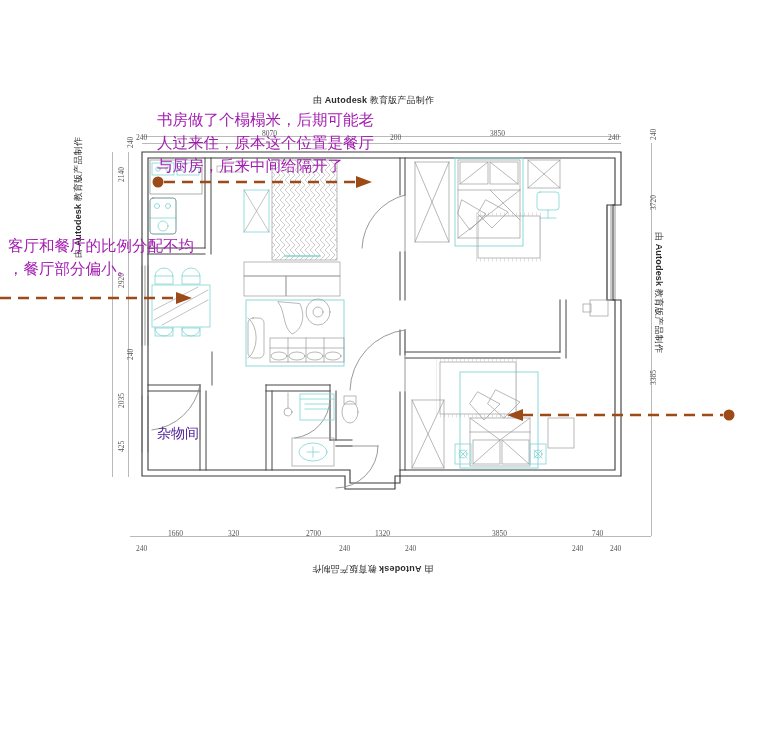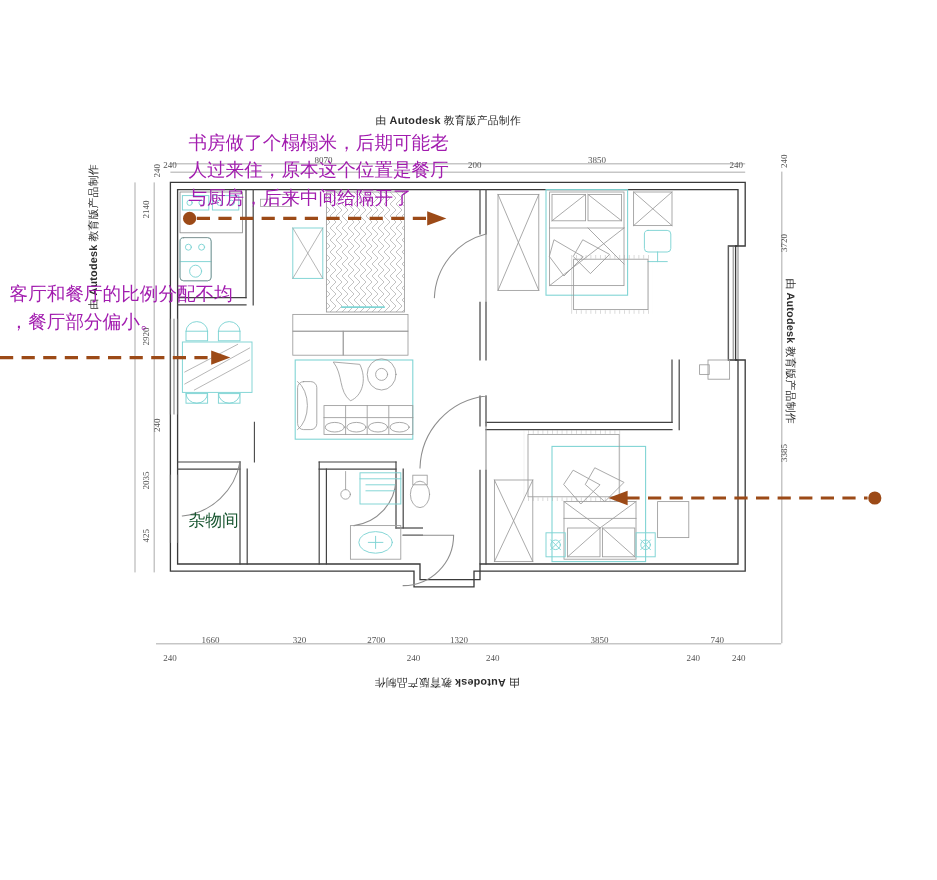--- a/index.html
+++ b/index.html
@@ -23,21 +23,21 @@
   .dimtxt{position:absolute;font-size:7.5px;color:#555;white-space:nowrap;
           font-family:"Liberation Serif","DejaVu Serif",serif;}
   .dimtxt.vert{transform:rotate(-90deg);transform-origin:left top;}
 
   
   #plan{position:absolute;left:0;top:0;}
 
   
   .anno{position:absolute;font-size:15.5px;line-height:23px;color:#a21caf;
         font-family:"Liberation Serif","DejaVu Serif",serif;white-space:pre-line;}
-  .room-lbl{position:absolute;font-size:14px;color:#14532d;
+  .room-lbl{position:absolute;font-size:14px;color:#4c1d95;
             font-family:"Liberation Serif","DejaVu Serif",serif;}
   .arrow{position:absolute;}
 </style>
 </head>
 <body>
 
 <div id="stage">
 
   <div class="wm wm-top">
     <span>由</span>
@@ -294,21 +294,21 @@
   <div class="dimline dimh" style="left:142px;top:143px;width:479px;"></div>
   <div class="dimline dimh" style="left:142px;top:136px;width:479px;"></div>
   <div class="dimtxt" style="left:262px;top:129px;">8070</div>
   <div class="dimtxt" style="left:490px;top:129px;">3850</div>
   <div class="dimtxt" style="left:136px;top:133px;">240</div>
   <div class="dimtxt" style="left:390px;top:133px;">200</div>
   <div class="dimtxt" style="left:608px;top:133px;">240</div>
 
   <div class="dimline dimh" style="left:130px;top:536px;width:521px;"></div>
   <div class="dimtxt" style="left:168px;top:529px;">1660</div>
-  <div class="dimtxt" style="left:244px;top:529px;">320</div>
+  <div class="dimtxt" style="left:228px;top:529px;">320</div>
   <div class="dimtxt" style="left:282px;top:529px;margin-left:24px;">2700</div>
   <div class="dimtxt" style="left:375px;top:529px;">1320</div>
   <div class="dimtxt" style="left:492px;top:529px;">3850</div>
   <div class="dimtxt" style="left:592px;top:529px;text-align:right;">740</div>
   <div class="dimtxt" style="left:136px;top:544px;">240</div>
   <div class="dimtxt" style="left:339px;top:544px;">240</div>
   <div class="dimtxt" style="left:405px;top:544px;">240</div>
   <div class="dimtxt" style="left:572px;top:544px;">240</div>
   <div class="dimtxt" style="left:610px;top:544px;">240</div>
 

